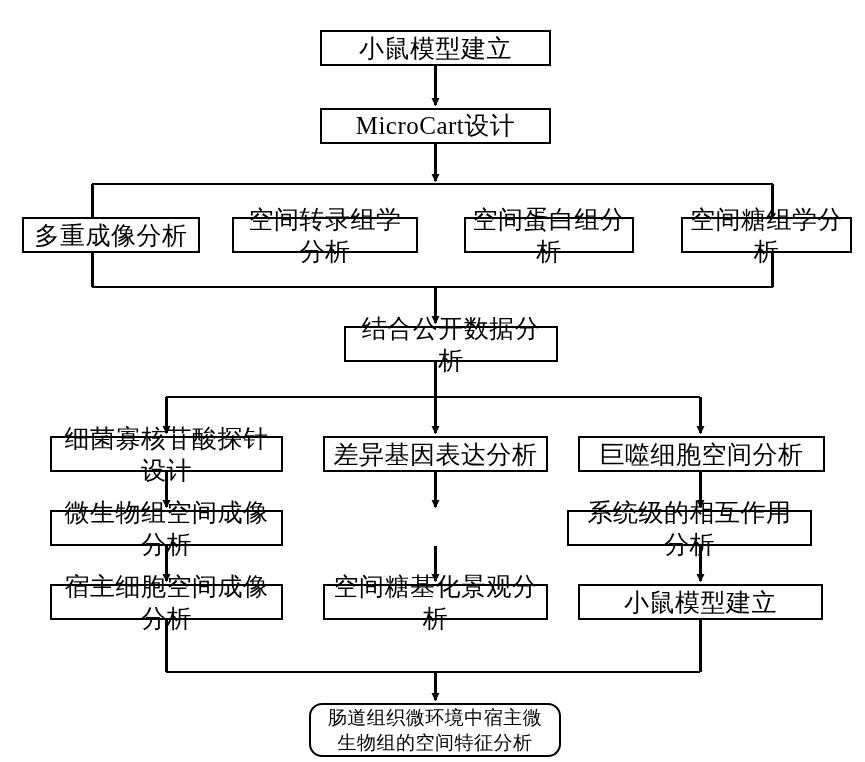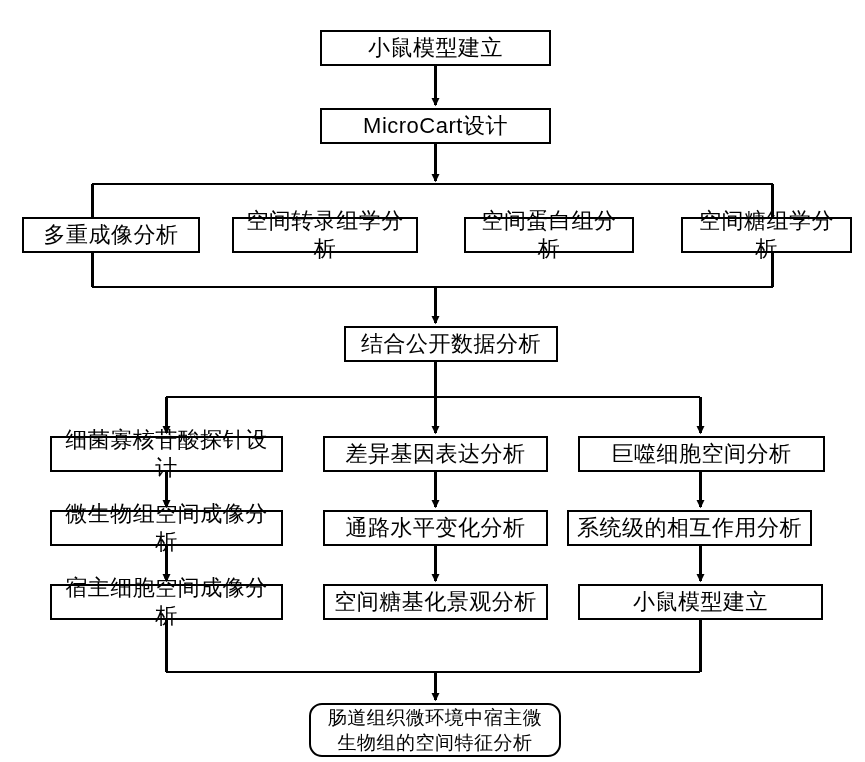--- a/index.html
+++ b/index.html
@@ -29,21 +29,21 @@
   .node {
     position: absolute;
     box-sizing: border-box;
     border: 2.5px solid #000000;
     background: #ffffff;
     display: flex;
     align-items: center;
     justify-content: center;
     text-align: center;
     color: #000000;
-    font-size: 22px;
+    font-size: 25px;
     line-height: 1.28;
     letter-spacing: 0.5px;
     z-index: 2;
     padding: 0 6px;
   }
   .node.two-line {
     line-height: 1.34;
     font-size: 19px;
     border-radius: 13px;
   }
@@ -100,21 +100,21 @@
       <line x1="700.5" y1="620" x2="700.5" y2="672"></line>
       <line x1="166" y1="672" x2="700" y2="672"></line>
       <line x1="435.5" y1="672" x2="435.5" y2="700" marker-end="url(#arrowhead)"></line>
     </g>
   </svg>
 
   <div class="node" style="left:320px; top:30px; width:231px; height:36px;">
     <span class="node-label">小鼠模型建立</span>
   </div>
 
-  <div class="node" style="left:320px; top:108px; width:231px; height:36px;">
+  <div class="node" style="left:320px; top:108px; width:231px; height:36px;font-family:Liberation Serif, serif;">
     <span class="node-label">MicroCart设计</span>
   </div>
 
   <div class="node" style="left:14px; top:217px; width:178px; height:36px;margin-left:8px;">
     <span class="node-label">多重成像分析</span>
   </div>
 
   <div class="node" style="left:232px; top:217px; width:186px; height:36px;">
     <span class="node-label">空间转录组学分析</span>
   </div>
@@ -140,23 +140,20 @@
   </div>
 
   <div class="node" style="left:50px; top:584px; width:233px; height:36px;">
     <span class="node-label">宿主细胞空间成像分析</span>
   </div>
 
   <div class="node" style="left:323px; top:436px; width:225px; height:36px;">
     <span class="node-label">差异基因表达分析</span>
   </div>
 
-  <div class="node" style="left:323px; top:510px; width:225px; height:36px;">
-    <span class="node-label">通路水平变化分析</span>
-  </div>
 
   <div class="node" style="left:323px; top:584px; width:225px; height:36px;">
     <span class="node-label">空间糖基化景观分析</span>
   </div>
 
   <div class="node" style="left:578px; top:436px; width:247px; height:36px;">
     <span class="node-label">巨噬细胞空间分析</span>
   </div>
 
   <div class="node" style="left:567px; top:510px; width:245px; height:36px;">

